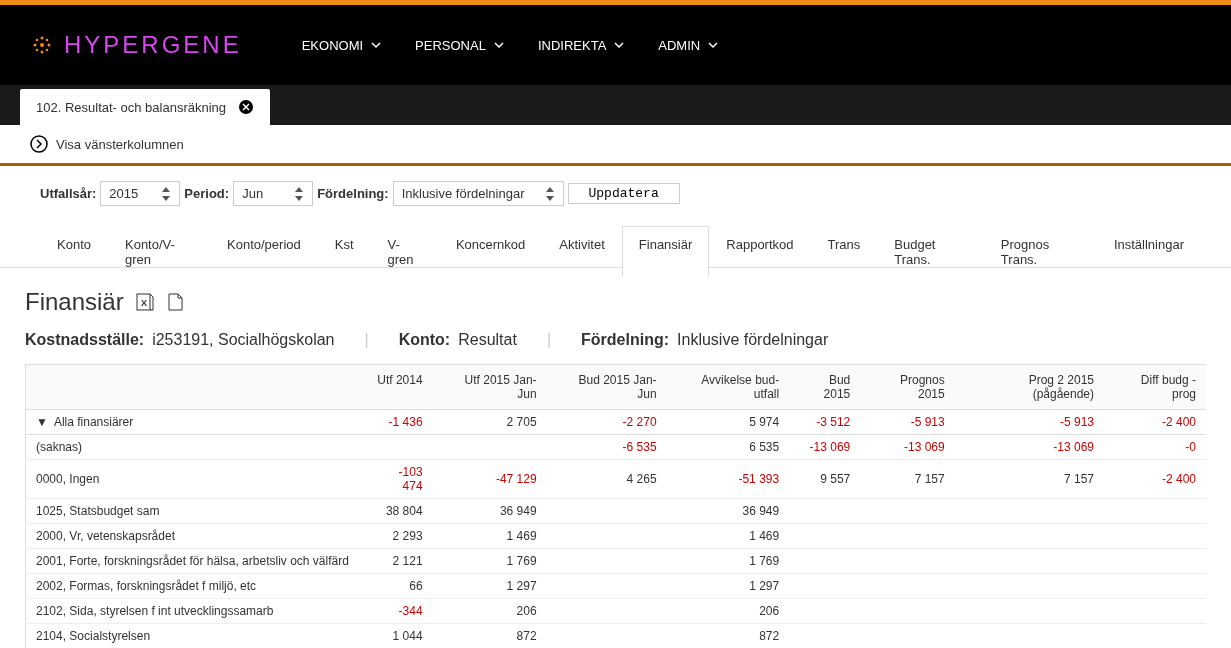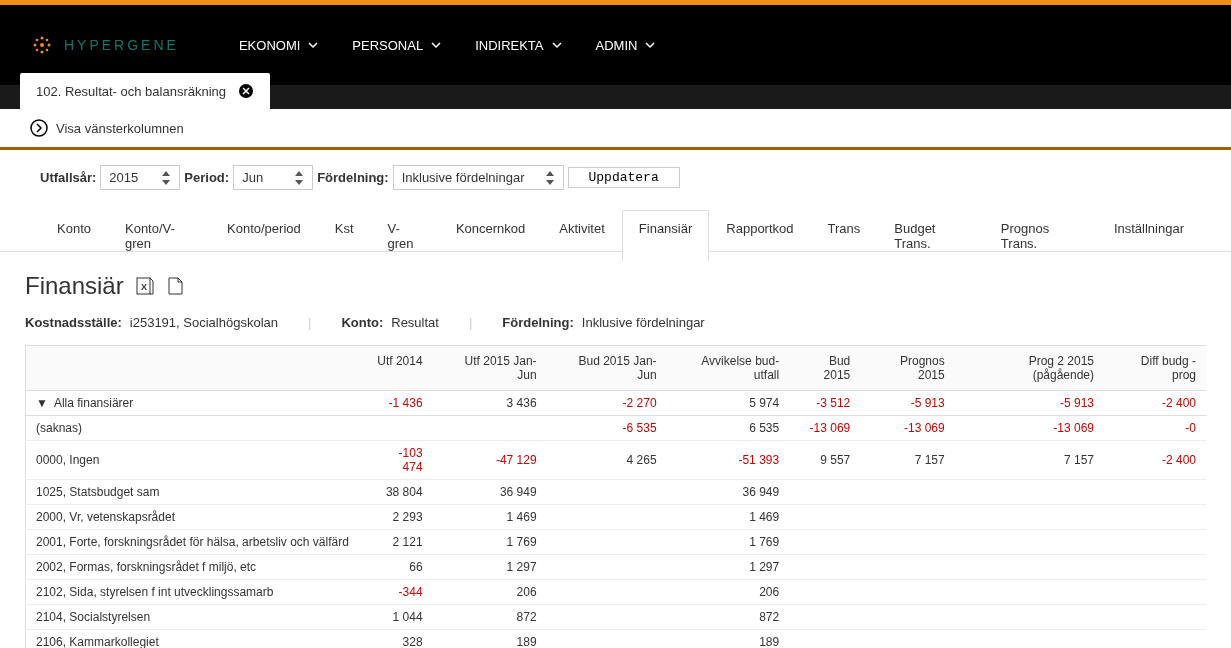--- a/index.html
+++ b/index.html
@@ -2,26 +2,26 @@
 <html><head>
 <meta charset="utf-8">
 <style>
 * { box-sizing: border-box; margin: 0; padding: 0; }
 body { font-family: Arial, sans-serif; font-size: 13px; color: #333; background: #fff; }
 
 .orange-bar { height: 5px; background: #f28b1a; }
 .top-nav { background: #000; height: 80px; display: flex; align-items: center; padding-left: 30px; }
 .logo-wrap { display: flex; align-items: center; margin-right: 60px; }
 .logo-icon { width: 24px; height: 24px; margin-right: 10px; }
-.logo-text { color: #0f766e; font-size: 14px; letter-spacing: 3px; font-weight: 300; }
+.logo-text { color: #d946ef; font-size: 24px; letter-spacing: 3px; font-weight: 300; }
 .nav-items { display: flex; gap: 34px; }
 .nav-item { color: #fff; font-size: 13px; display: flex; align-items: center; gap: 8px; cursor: pointer; }
 .chev-down { width: 10px; height: 10px; }
 
-.secondary-bar { background: #1a1a1a; height: 24px; display: flex; align-items: flex-end; padding-left: 20px; }
+.secondary-bar { background: #1a1a1a; height: 40px; display: flex; align-items: flex-end; padding-left: 20px; }
 .tab-chip { background: #fff; padding: 10px 16px; display: flex; align-items: center; gap: 12px; font-size: 13px; border-top-left-radius: 2px; border-top-right-radius: 2px; }
 .close-x { width: 16px; height: 16px; cursor: pointer; }
 
 .toolbar-row { padding: 10px 30px; display: flex; align-items: center; gap: 8px; border-bottom: 3px solid #a16207; }
 .circle-arrow { width: 18px; height: 18px; }
 
 .filters-row { padding: 15px 30px 10px 40px; display: flex; align-items: center; gap: 4px; font-size: 13px; }
 .filter-label { font-weight: bold; }
 .select-box { border: 1px solid #ccc; padding: 4px 8px; display: flex; align-items: center; gap: 20px; background: #fff; cursor: pointer; min-width: 80px; justify-content: space-between; }
 .updown { width: 10px; height: 14px; }
@@ -29,21 +29,21 @@
 
 .tabs-row { padding: 0 30px 0 40px; display: flex; gap: 0; border-bottom: 1px solid #ddd; }
 .tab { padding: 10px 16px; font-size: 13px; cursor: pointer; border: 1px solid transparent; border-bottom: none; position: relative; top: 10px; }
 .tab.active { border-color: #ddd; background: #fff; }
 
 .content { padding: 20px 25px; }
 .page-title-row { display: flex; align-items: center; gap: 12px; margin-bottom: 15px; }
 .page-title { font-size: 24px; font-weight: 300; }
 .export-icon { width: 18px; height: 18px; cursor: pointer; }
 
-.meta-row { display: flex; gap: 30px; font-size: 13px; margin-bottom: 15px; }
+.meta-row { display: flex; gap: 30px; font-size: 16px; margin-bottom: 15px; }
 .meta-item { display: flex; gap: 8px; }
 .meta-label { font-weight: bold; }
 .meta-sep { color: #ccc; }
 
 .data-table { width: 100%; border-collapse: collapse; font-size: 12px; }
 .data-table th { text-align: right; padding: 8px 10px; border-bottom: 1px solid #ddd; border-top: 1px solid #ddd; font-weight: normal; background: #fafafa; vertical-align: top; }
 .data-table th.row-header-col { text-align: left; width: 340px; border-left: 1px solid #ddd; }
 .data-table td { text-align: right; padding: 5px 10px; border-bottom: 1px solid #eee; }
 .data-table td.row-label { text-align: left; border-left: 1px solid #ddd; }
 .data-table tbody tr:nth-child(1) td { border-bottom: 1px solid #ddd; }
@@ -203,21 +203,21 @@
           <th>Bud 2015</th>
           <th>Prognos 2015</th>
           <th>Prog 2 2015 (pågående)</th>
           <th>Diff budg - prog</th>
         </tr>
       </thead>
     <tbody>
         <tr>
           <td class="row-label indent-0"><span class="tri">▼</span>Alla finansiärer</td>
           <td class="neg">-1 436</td>
-          <td>3 436</td>
+          <td>2 705</td>
           <td class="neg">-2 270</td>
           <td>5 974</td>
           <td class="neg">-3 512</td>
           <td class="neg">-5 913</td>
           <td class="neg">-5 913</td>
           <td class="neg">-2 400</td>
         </tr>
         <tr>
           <td class="row-label indent-1">(saknas)</td>
           <td></td>

